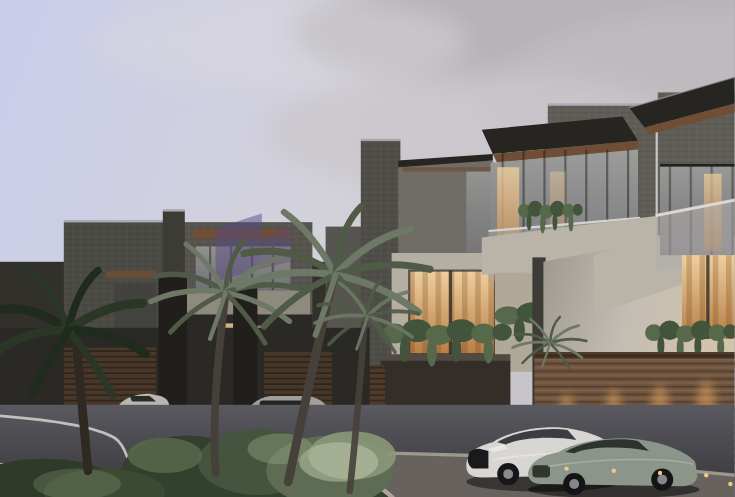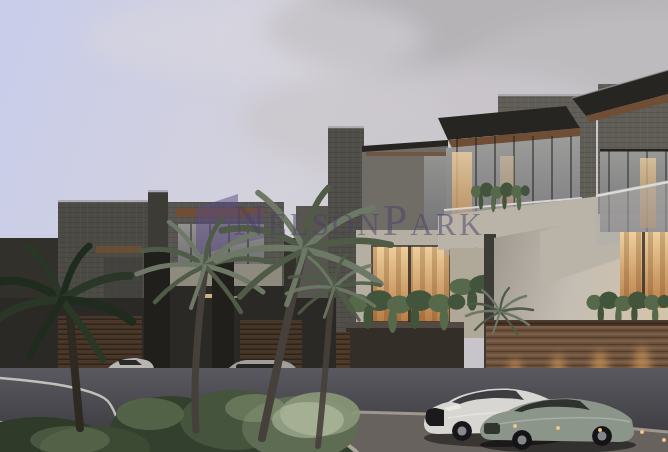--- a/index.html
+++ b/index.html
@@ -324,14 +324,13 @@
 
   <g>
     <circle cx="515" cy="426" r="2" fill="#f3c689"></circle>
         <circle cx="558" cy="428" r="2" fill="#f3c689"></circle>
     <circle cx="600" cy="430" r="2" fill="#f3c689"></circle>
         <circle cx="642" cy="432" r="2" fill="#f3c689"></circle>
     <circle cx="664" cy="440" r="2" fill="#f3c689"></circle>
   </g>
 </svg>
 
-<div class="watermark-text">NelsonPark</div>
 </div>
 
 </body></html>

